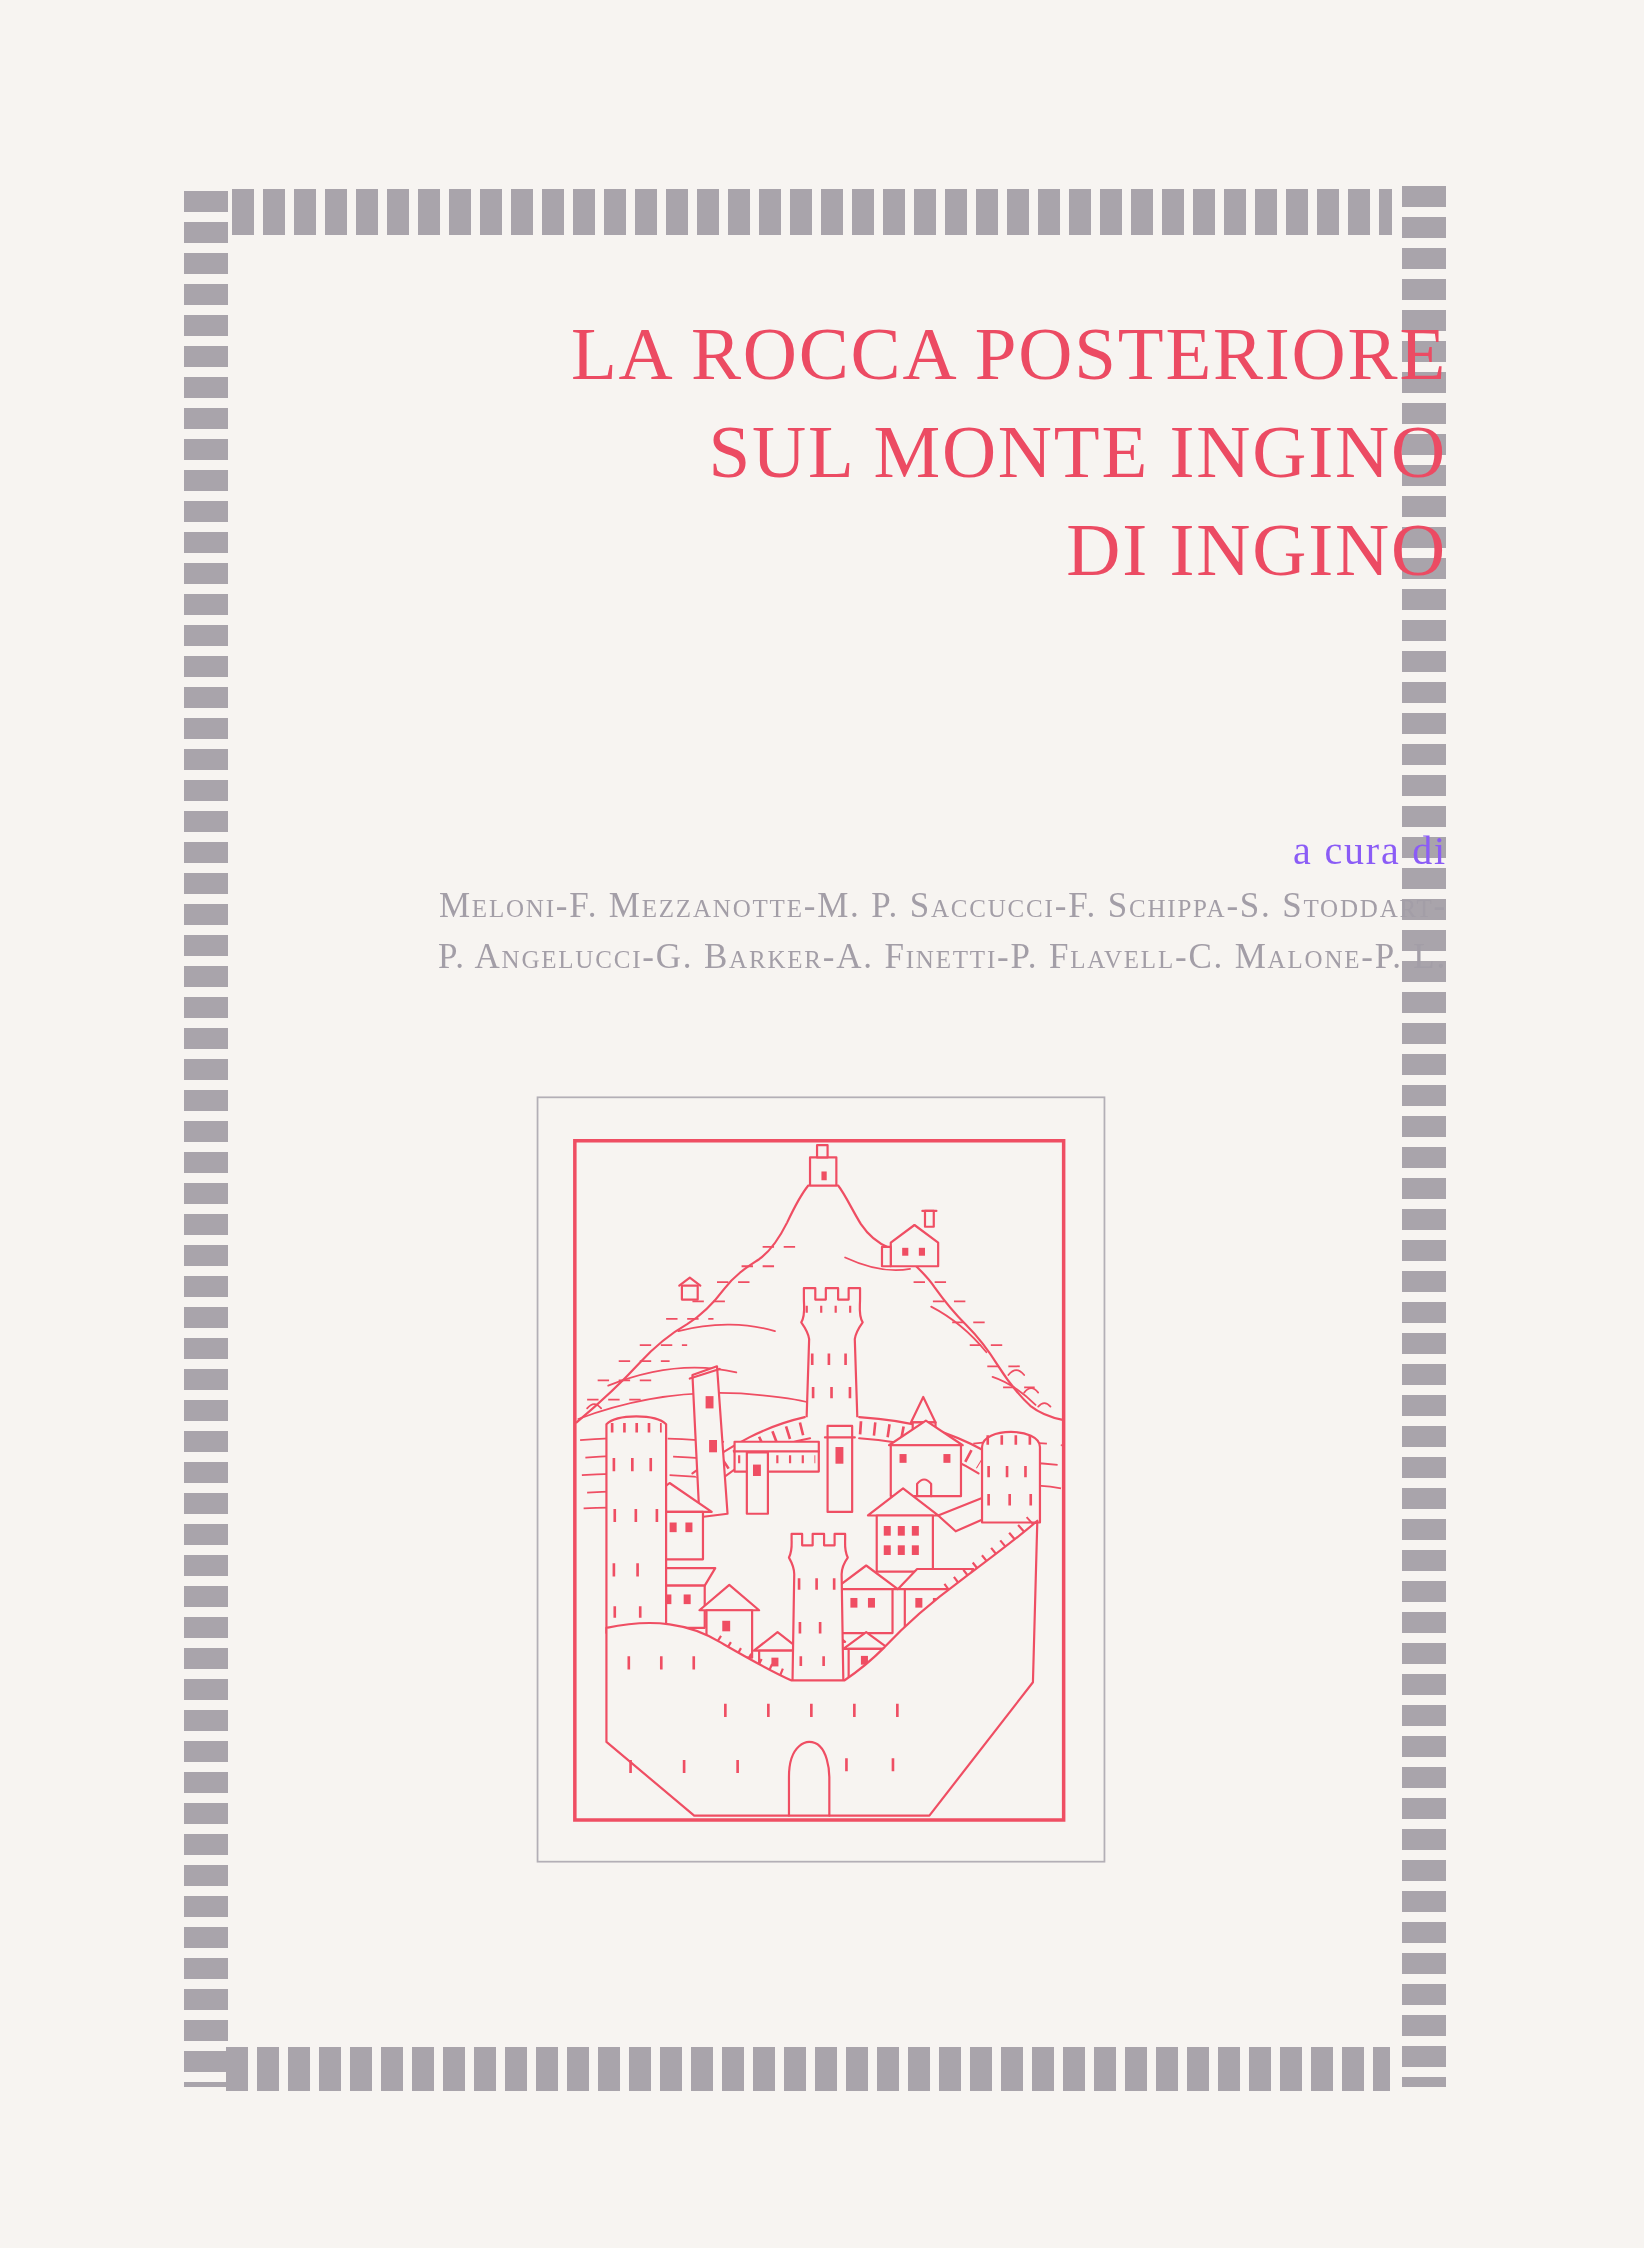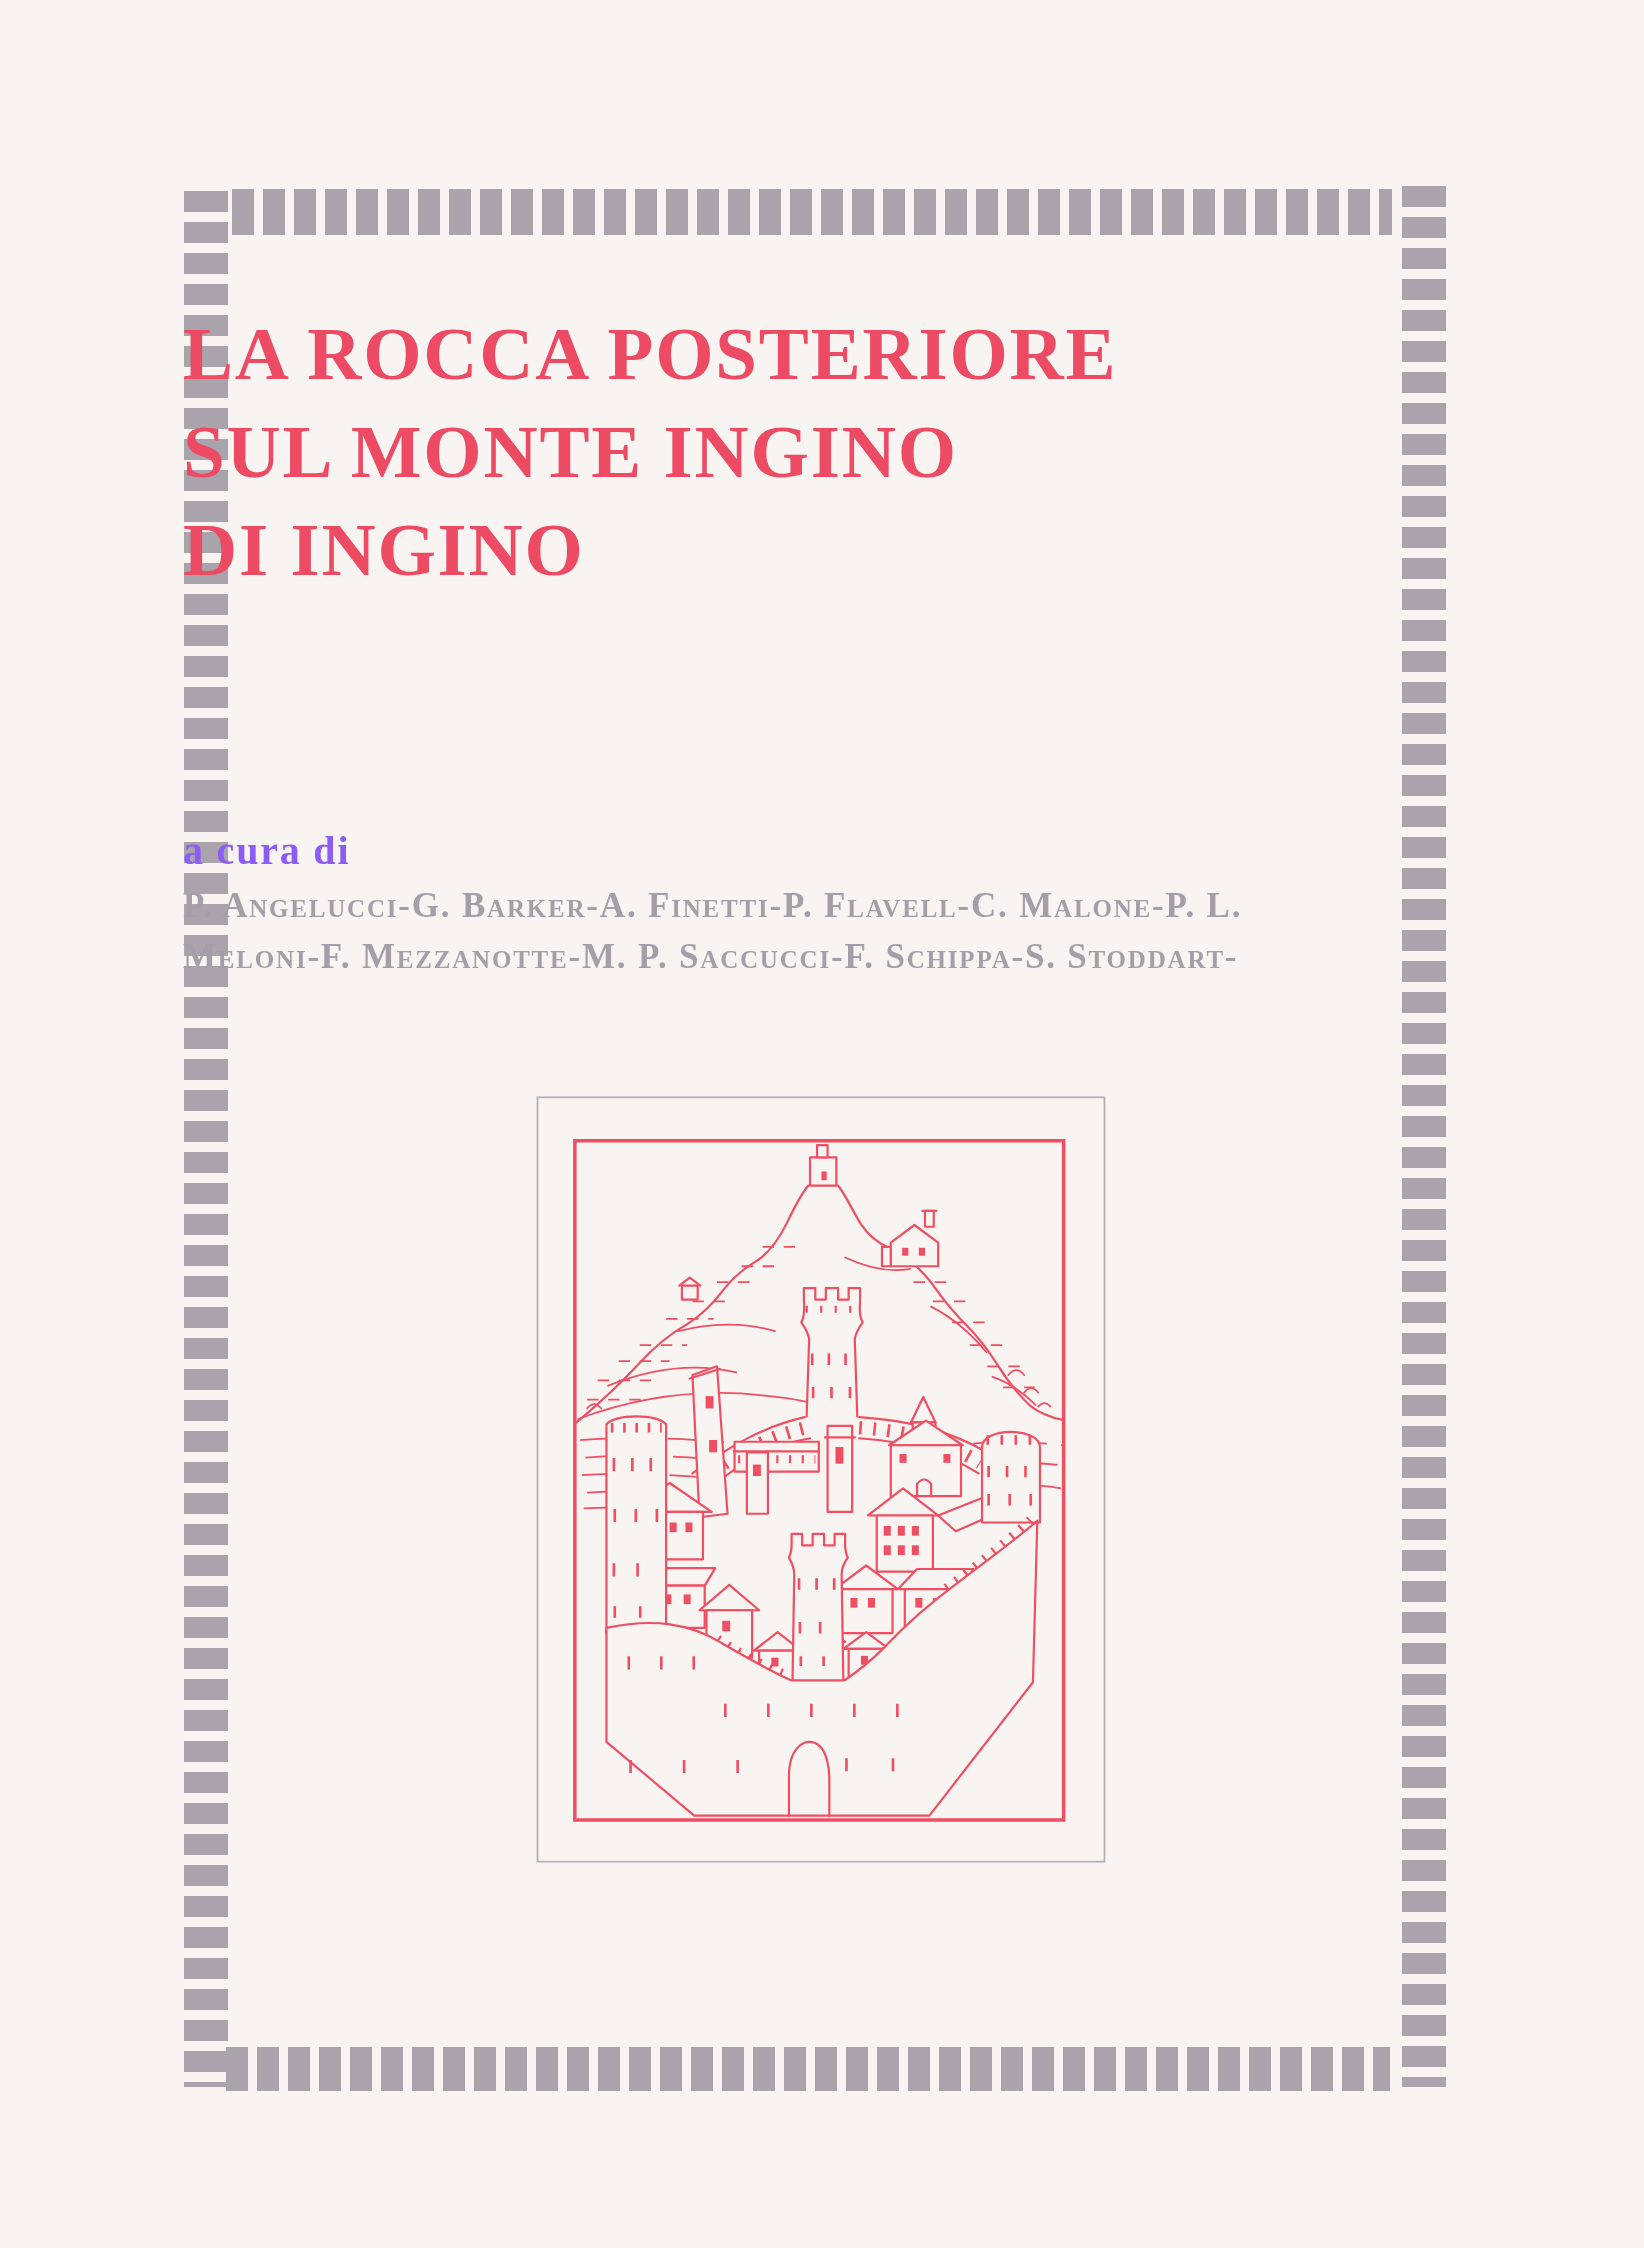--- a/index.html
+++ b/index.html
@@ -8,21 +8,21 @@
     font-family:"Liberation Serif", serif;overflow:hidden;
   }
   
   .b-col{position:absolute;width:44px;background:repeating-linear-gradient(to bottom,#a9a4ab 0 21px,rgba(0,0,0,0) 21px 31px);}
   .b-left{left:184px;top:191px;height:1896px;}
   .b-right{left:1402px;top:186px;height:1901px;}
   .b-row{position:absolute;height:46px;background:repeating-linear-gradient(to right,#a9a4ab 0 22px,rgba(0,0,0,0) 22px 31px);}
   .b-top{left:232px;top:189px;width:1160px;}
   .b-bottom{left:226px;top:2047px;width:1164px;height:44px;}
 
-  .center-block{position:absolute;left:183px;width:1264px;text-align:left;font-weight:bold;}
+  .center-block{position:absolute;left:183px;width:1264px;text-align:right;}
   .title{top:305px;font-size:75px;line-height:98px;letter-spacing:1.8px;color:#ec4b63;}
   .subtitle{top:620px;font-size:40px;line-height:44px;letter-spacing:0.9px;color:#ec4b63;}
   .acura{top:827px;font-size:40px;letter-spacing:1.8px;color:#8b5cf6;}
   .authors{top:880px;font-size:35px;line-height:51px;letter-spacing:1.8px;color:#a39ea7;font-variant:small-caps;}
   .publisher{top:1903px;font-size:37px;line-height:51px;letter-spacing:1.8px;color:#9d98a2;}
 
   .illu{position:absolute;left:536px;top:1096px;width:570px;height:767px;}
   .illu svg{display:block;}
 </style>
 </head>
@@ -37,22 +37,22 @@
 
   <div class="center-block title">
     <div>LA ROCCA POSTERIORE</div>
     <div>SUL MONTE INGINO</div>
     <div>DI INGINO</div>
   </div>
 
 
   <div class="center-block acura">a cura di</div>
   <div class="center-block authors">
+    <div>Meloni-F. Mezzanotte-M. P. Saccucci-F. Schippa-S. Stoddart-</div>
     <div>P. Angelucci-G. Barker-A. Finetti-P. Flavell-C. Malone-P. L.</div>
-    <div>Meloni-F. Mezzanotte-M. P. Saccucci-F. Schippa-S. Stoddart-</div>
   </div>
 
   <div class="illu">
     <svg width="570" height="767" viewBox="0 0 649 874" xmlns="http://www.w3.org/2000/svg">
 
       <rect x="1.5" y="1.5" width="646" height="871" fill="none" stroke="#b3afb6" stroke-width="2"></rect>
 
       <rect x="44" y="51" width="557" height="774" fill="none" stroke="#ef4e63" stroke-width="4"></rect>
 
       <g stroke="#ef4e63" stroke-width="2.5" fill="none" stroke-linecap="round" stroke-linejoin="round">

